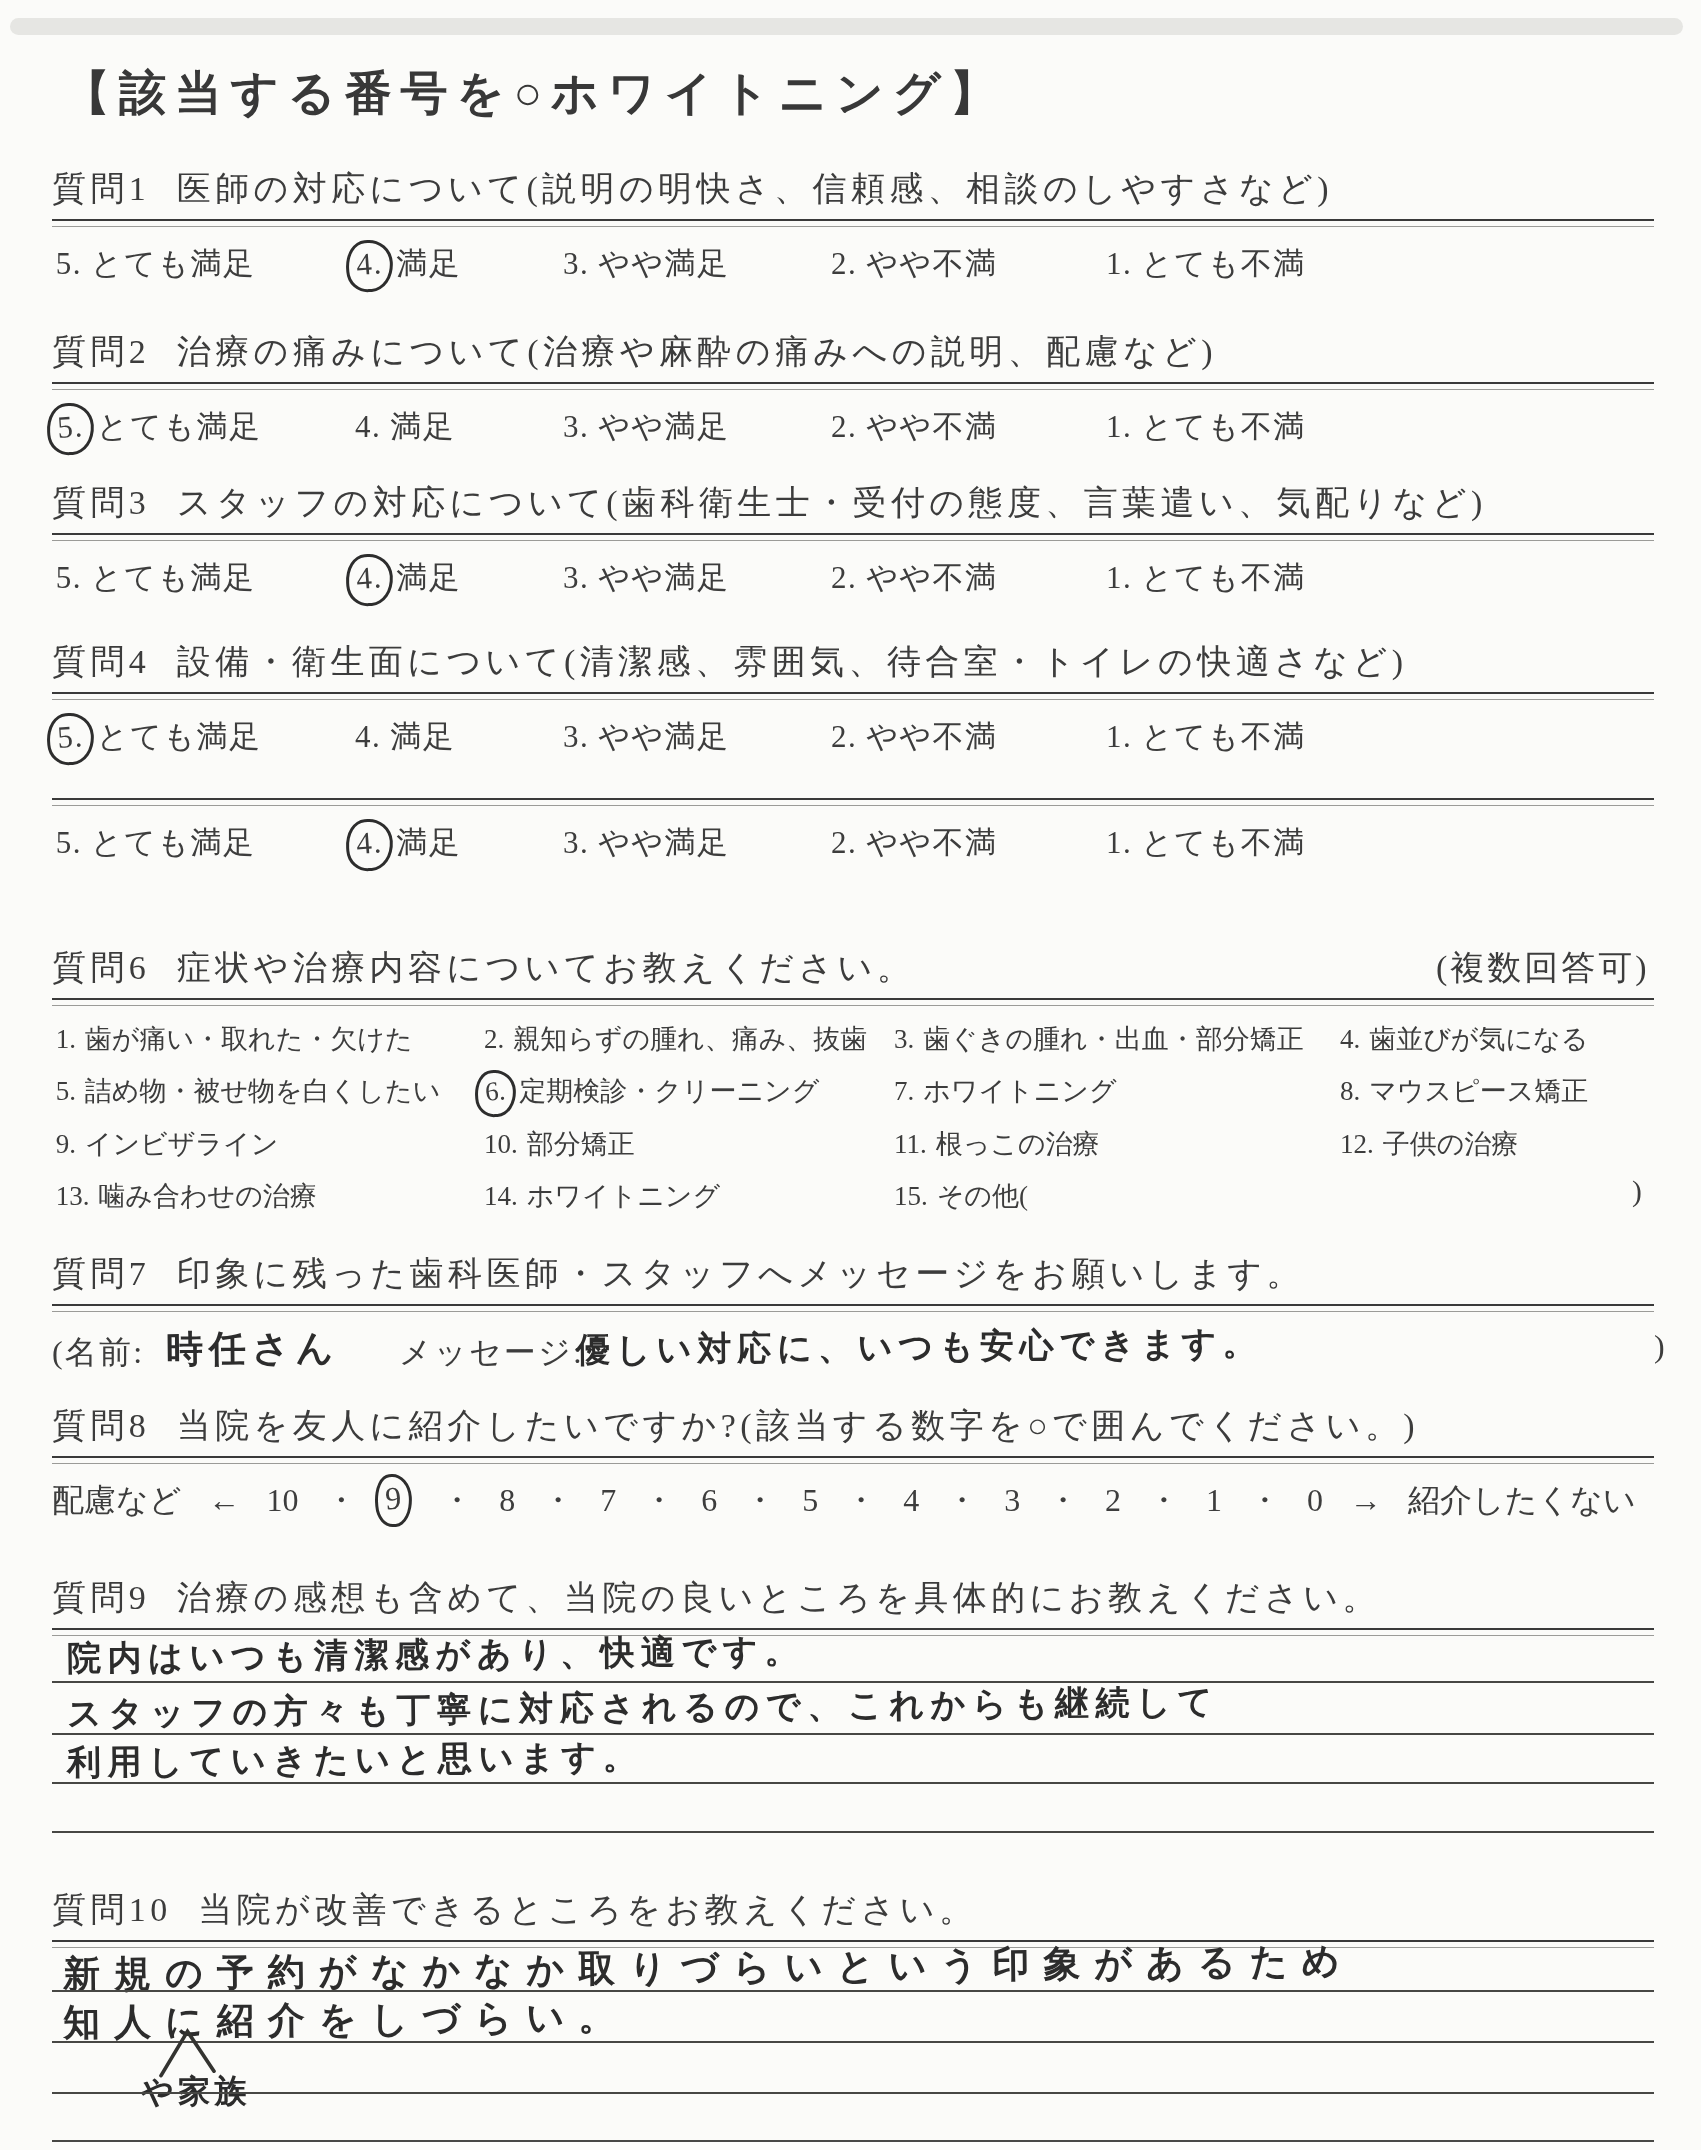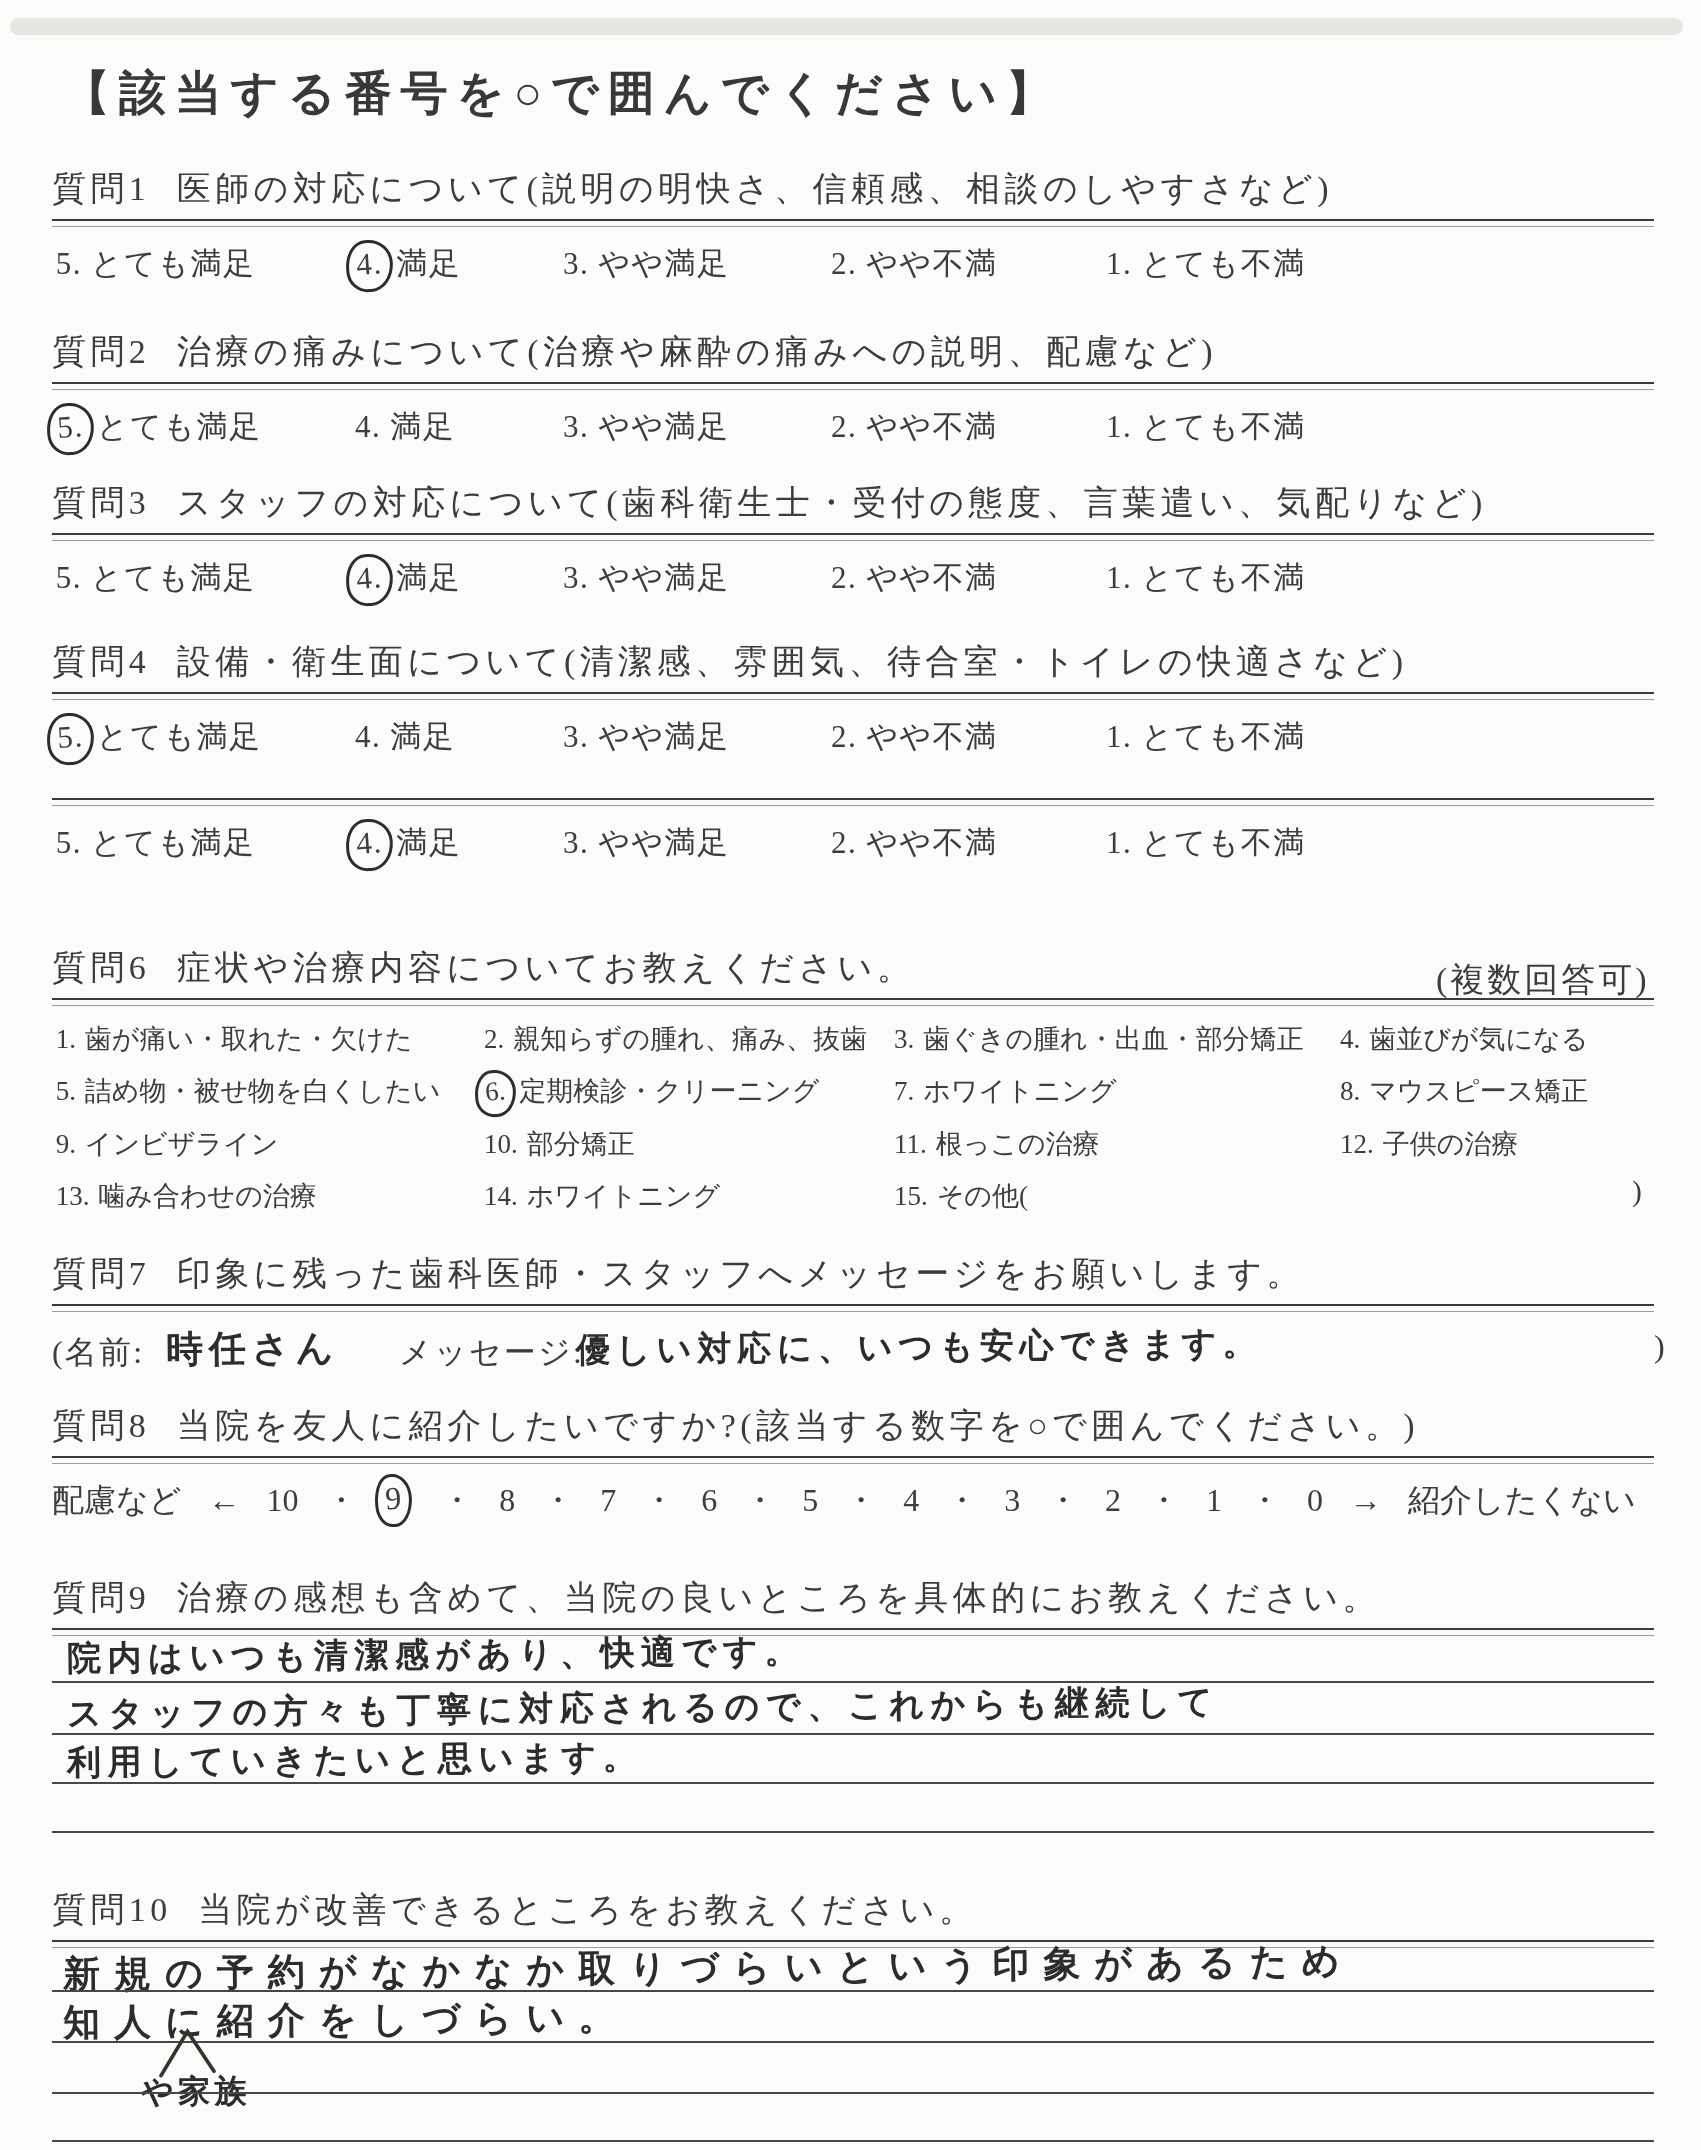--- a/index.html
+++ b/index.html
@@ -5,21 +5,21 @@
   html,body{margin:0;padding:0;background:#ffffff;}
   .page{
     position:relative;width:1701px;height:2151px;background:#fbfbf9;
     font-family:"Liberation Serif","DejaVu Serif",serif;color:#3d3d3d;overflow:hidden;
   }
   .scan-strip{position:absolute;left:10.3px;top:17.7px;width:1673px;height:17.7px;background:#e6e6e3;border-radius:8.9px;}
   .title{position:absolute;left:63px;top:62px;margin:0;font-size:47px;font-weight:bold;letter-spacing:8.9px;color:#383838;white-space:nowrap;}
   .qblock{position:absolute;left:52px;width:1602px;}
   .qheader{position:relative;font-size:34px;letter-spacing:4.4px;white-space:nowrap;color:#3c3c3c;}
   .qlabel{margin-right:26.6px;}
-  .q6note{position:absolute;right:4.4px;top:0;font-size:34px;letter-spacing:3px;margin-top:12px;}
+  .q6note{position:absolute;right:4.4px;top:0;font-size:34px;letter-spacing:3px;}
   .qrule{margin-top:7.4px;height:4.4px;border-top:2.2px solid #3a3a3a;border-bottom:1.5px solid #9b9b98;}
   .optrow{position:relative;height:58px;margin-top:11.8px;font-size:31px;letter-spacing:1.5px;}
   .opt{position:absolute;top:4.4px;white-space:nowrap;text-align:center;}
   .num{display:inline-block;margin-right:8.9px;}
   .circled{border:3px solid #2d2d2d;border-radius:46% 54% 52% 48% / 56% 48% 58% 44%;padding:3px 7.4px 7.4px 7.4px;transform:rotate(-4deg);margin:-7.4px 3px -7.4px -8.9px;}
   .q6grid{position:relative;margin-top:14.8px;height:221px;font-size:27px;text-align:center;}
   .q6item{position:absolute;white-space:nowrap;}
   .q6close{position:absolute;font-size:29.5px;}
   .q7row{position:relative;margin-top:11.8px;height:74px;font-size:32px;}
   .plabel{position:absolute;top:7.4px;white-space:nowrap;letter-spacing:2.2px;}
@@ -33,21 +33,21 @@
   .hwline{position:absolute;font-size:34px;letter-spacing:6.6px;}
   .hwline-q10{position:absolute;font-size:37px;letter-spacing:14px;}
   .hw-insert{position:absolute;font-size:32px;letter-spacing:4.4px;}
   .caret{position:absolute;}
 </style>
 </head>
 <body>
 
 <div class="page">
   <div class="scan-strip"></div>
-  <h1 class="title">【該当する番号を○で囲んでください】</h1>
+  <h1 class="title">【該当する番号を○ホワイトニング】</h1>
 
   <div class="qblock" style="top:166px">
     <div class="qheader">
       <span class="qlabel">質問1</span><span>医師の対応について(説明の明快さ、信頼感、相談のしやすさなど)</span>
     </div>
     <div class="qrule"></div>
     <div class="optrow">
       <span class="opt" style="left:3.7px"><span class="num">5.</span><span>とても満足</span></span>
       <span class="opt" style="left:303px"><span class="num circled">4.</span><span>満足</span></span>
       <span class="opt" style="left:511px"><span class="num">3.</span><span>やや満足</span></span>

